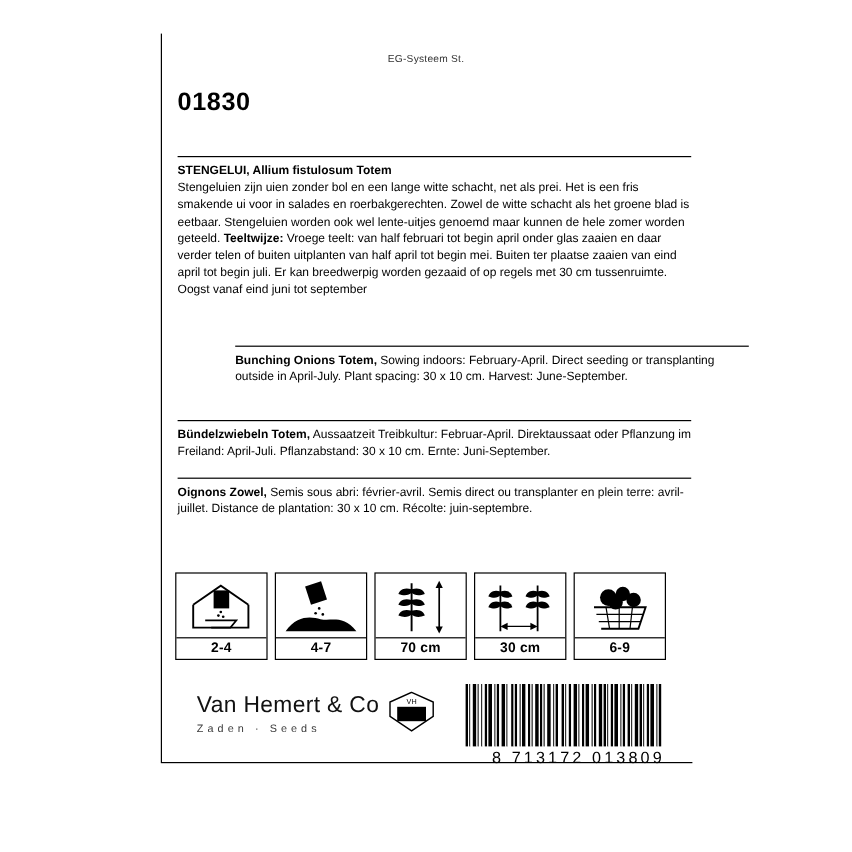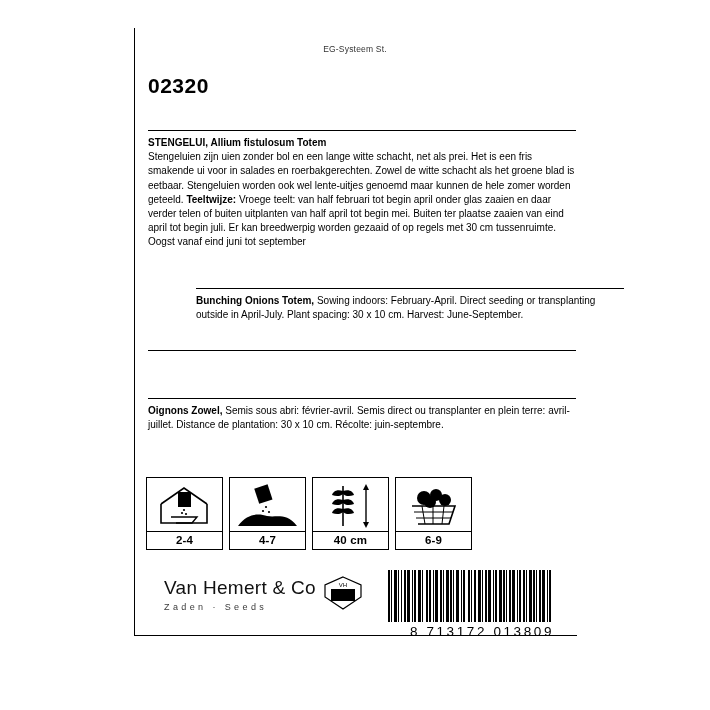--- a/index.html
+++ b/index.html
@@ -172,39 +172,42 @@
 </head>
 <body>
 
 <div class="page">
 
   <div class="left-rule"></div>
   <div class="bottom-rule"></div>
 
   <div class="eg-line">EG-Systeem St.</div>
 
-  <div class="code">02320</div>
+  <div class="code">01830</div>
 
   <div class="block b-nl">
     <div class="sep"></div>
     <div>
       <b>STENGELUI, Allium fistulosum Totem</b><br>
       <span>Stengeluien zijn uien zonder bol en een lange witte schacht, net als prei. Het is een fris smakende ui voor in salades en roerbakgerechten. Zowel de witte schacht als het groene blad is eetbaar. Stengeluien worden ook wel lente-uitjes genoemd maar kunnen de hele zomer worden geteeld. </span><b>Teeltwijze:</b><span> Vroege teelt: van half februari tot begin april onder glas zaaien en daar verder telen of buiten uitplanten van half april tot begin mei. Buiten ter plaatse zaaien van eind april tot begin juli. Er kan breedwerpig worden gezaaid of op regels met 30 cm tussenruimte. Oogst vanaf eind juni tot september</span>
     </div>
   </div>
 
   <div class="block b-en">
     <div class="sep"></div>
     <div>
       <b>Bunching Onions Totem,</b><span> Sowing indoors: February-April. Direct seeding or transplanting outside in April-July. Plant spacing: 30 x 10 cm. Harvest: June-September.</span>
     </div>
   </div>
 
   <div class="block b-de">
     <div class="sep"></div>
+    <div>
+      <b>Bündelzwiebeln Totem,</b><span> Aussaatzeit Treibkultur: Februar-April. Direktaussaat oder Pflanzung im Freiland: April-Juli. Pflanzabstand: 30 x 10 cm. Ernte: Juni-September.</span>
+    </div>
   </div>
 
   <div class="block b-fr">
     <div class="sep"></div>
     <div>
       <b>Oignons Zowel,</b><span> Semis sous abri: février-avril. Semis direct ou transplanter en plein terre: avril-juillet. Distance de plantation: 30 x 10 cm. Récolte: juin-septembre.</span>
     </div>
   </div>
 
   <div class="icons">
@@ -256,23 +259,45 @@
           <path d="M30 22 C23 20 20 23 19 26 C24 28 28 27 30 25 Z" fill="#000"></path>
           <path d="M30 22 C37 20 40 23 41 26 C36 28 32 27 30 25 Z" fill="#000"></path>
           <path d="M30 31 C23 29 20 32 19 35 C24 37 28 36 30 34 Z" fill="#000"></path>
           <path d="M30 31 C37 29 40 32 41 35 C36 37 32 36 30 34 Z" fill="#000"></path>
 
           <line x1="53" y1="8" x2="53" y2="48" stroke="#000" stroke-width="1.4"></line>
           <polygon points="53,6 50,12 56,12" fill="#000"></polygon>
           <polygon points="53,50 50,44 56,44" fill="#000"></polygon>
         </svg>
       </div>
-      <div class="icon-label">40 cm</div>
-    </div>
-
+      <div class="icon-label">70 cm</div>
+    </div>
+
+    <div class="icon-cell">
+      <div class="icon-art">
+        <svg width="75" height="54" viewBox="0 0 75 54">
+
+          <line x1="21" y1="10" x2="21" y2="48" stroke="#000" stroke-width="1.5"></line>
+          <path d="M21 15 C15 13 12 16 11 19 C16 21 19 20 21 18 Z" fill="#000"></path>
+          <path d="M21 15 C27 13 30 16 31 19 C26 21 23 20 21 18 Z" fill="#000"></path>
+          <path d="M21 24 C15 22 12 25 11 28 C16 30 19 29 21 27 Z" fill="#000"></path>
+          <path d="M21 24 C27 22 30 25 31 28 C26 30 23 29 21 27 Z" fill="#000"></path>
+          <line x1="52" y1="10" x2="52" y2="48" stroke="#000" stroke-width="1.5"></line>
+          <path d="M52 15 C46 13 43 16 42 19 C47 21 50 20 52 18 Z" fill="#000"></path>
+          <path d="M52 15 C58 13 61 16 62 19 C57 21 54 20 52 18 Z" fill="#000"></path>
+          <path d="M52 24 C46 22 43 25 42 28 C47 30 50 29 52 27 Z" fill="#000"></path>
+          <path d="M52 24 C58 22 61 25 62 28 C57 30 54 29 52 27 Z" fill="#000"></path>
+
+          <line x1="23" y1="44" x2="50" y2="44" stroke="#000" stroke-width="1.2"></line>
+          <polygon points="21,44 27,41 27,47" fill="#000"></polygon>
+          <polygon points="52,44 46,41 46,47" fill="#000"></polygon>
+        </svg>
+      </div>
+      <div class="icon-label">30 cm</div>
+    </div>
 
     <div class="icon-cell">
       <div class="icon-art">
         <svg width="75" height="54" viewBox="0 0 75 54">
 
           <circle cx="28" cy="20" r="7" fill="#000"></circle>
           <circle cx="40" cy="17" r="6" fill="#000"></circle>
           <circle cx="49" cy="22" r="6" fill="#000"></circle>
           <circle cx="34" cy="24" r="6" fill="#000"></circle>
 

